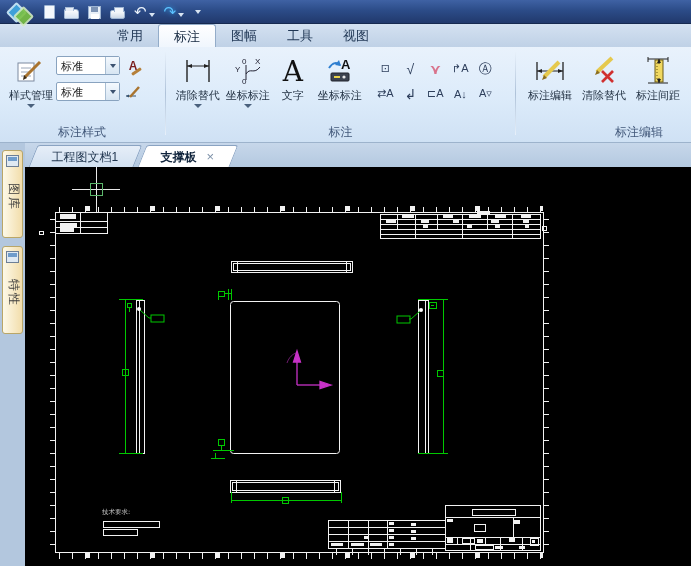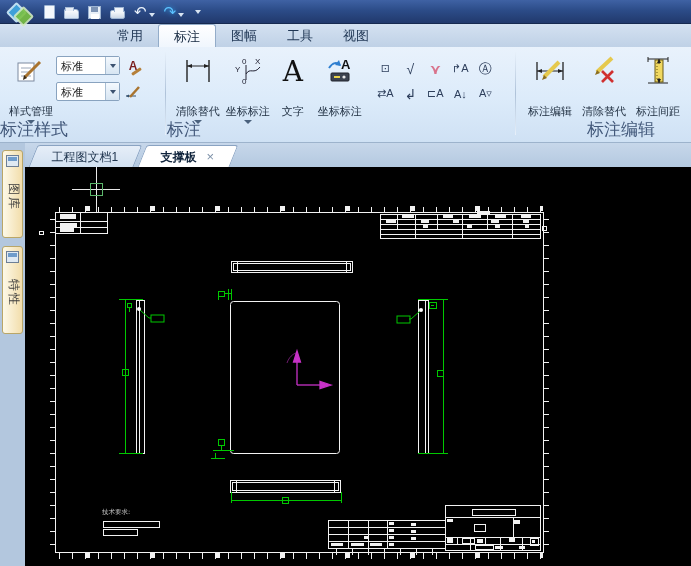--- a/index.html
+++ b/index.html
@@ -40,27 +40,27 @@
     background:linear-gradient(#d4e1f1,#bfd1e6); display:flex; padding-left:102px; }
   .rtab { padding:0 15px; line-height:23px; font-size:13px; color:#1e3553; cursor:default; }
   .rtab.active { background:linear-gradient(#ffffff,#f0f6fd); border:1px solid #93acc9; border-bottom:none;
     border-radius:3px 3px 0 0; color:#12253d; }
 
   
   .ribbon { position:absolute; left:0; top:47px; width:691px; height:96px;
     background:linear-gradient(#e9f2fc 0%, #dcebfa 55%, #cfe1f4 100%);
     border-bottom:1px solid #9db3cc; display:flex; align-items:stretch; }
   .rgroup { position:relative; height:100%; padding:5px 6px 16px 6px; display:flex; align-items:flex-start; }
-  .glabel { position:absolute; bottom:1px; left:0; right:0; text-align:left;
-    font-size:17px; color:#42587a; white-space:nowrap; }
+  .glabel { position:absolute; bottom:1px; left:0; right:0; text-align:center;
+    font-size:12px; color:#42587a; white-space:nowrap; }
   .gsep { width:1px; margin:5px 1px 7px 1px; background:linear-gradient(#e7f0fa,#aec2d9,#e7f0fa); }
   .bigbtn { width:50px; display:flex; flex-direction:column; align-items:center; gap:1px;
     padding-top:2px; border-radius:3px; }
   .bicon { height:34px; display:flex; align-items:center; justify-content:center; }
-  .blabel { font-size:11px; color:#1c2b3d; white-space:nowrap; line-height:12px;margin-top:16px; }
+  .blabel { font-size:11px; color:#1c2b3d; white-space:nowrap; line-height:12px; }
   .caret { width:0; height:0; border-left:4px solid transparent; border-right:4px solid transparent;
     border-top:4px solid #4a617d; margin-top:2px; }
   .combo-col { display:flex; flex-direction:column; gap:7px; padding-top:4px; }
   .combo-row { display:flex; align-items:center; gap:4px; }
   .combo { width:64px; height:19px; background:#fff; border:1px solid #89a3bf; border-radius:2px;
     display:flex; align-items:flex-end; }
   .combo .val { flex:1; font-size:11px; color:#222; padding-left:4px; }
   .combo .dd { width:14px; height:100%; background:linear-gradient(#f4f9fe,#d7e5f2);
     border-left:1px solid #a9bed3; display:flex; align-items:center; justify-content:center; }
   .combo .dd i { width:0; height:0; border-left:3px solid transparent; border-right:3px solid transparent;

